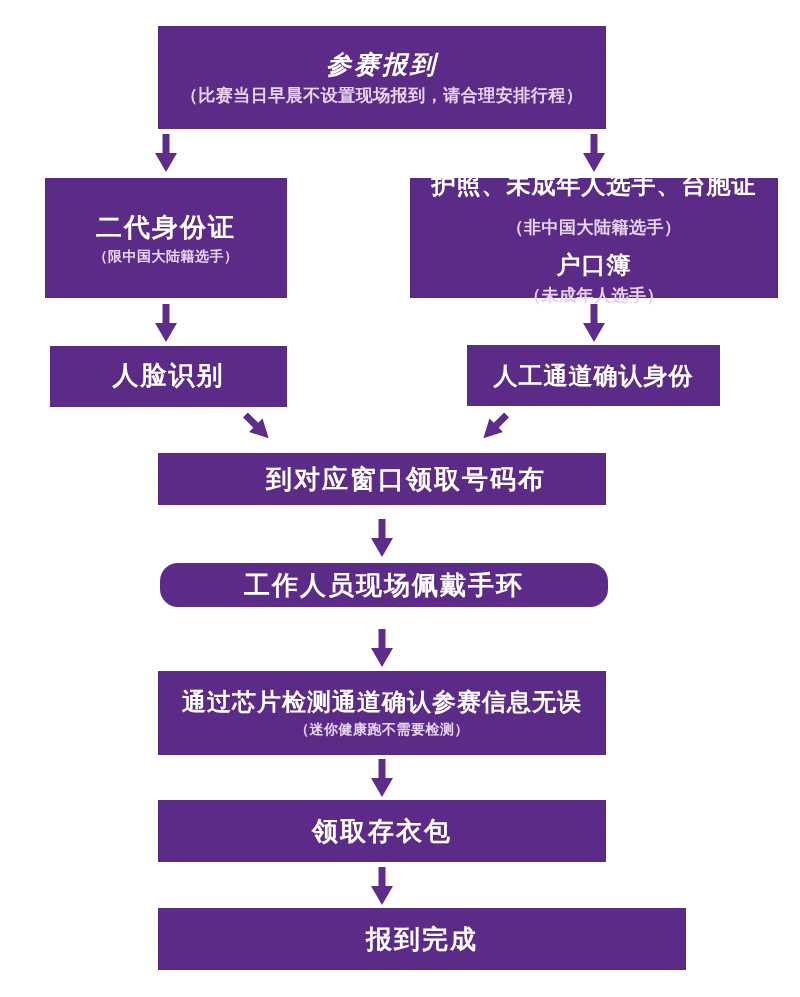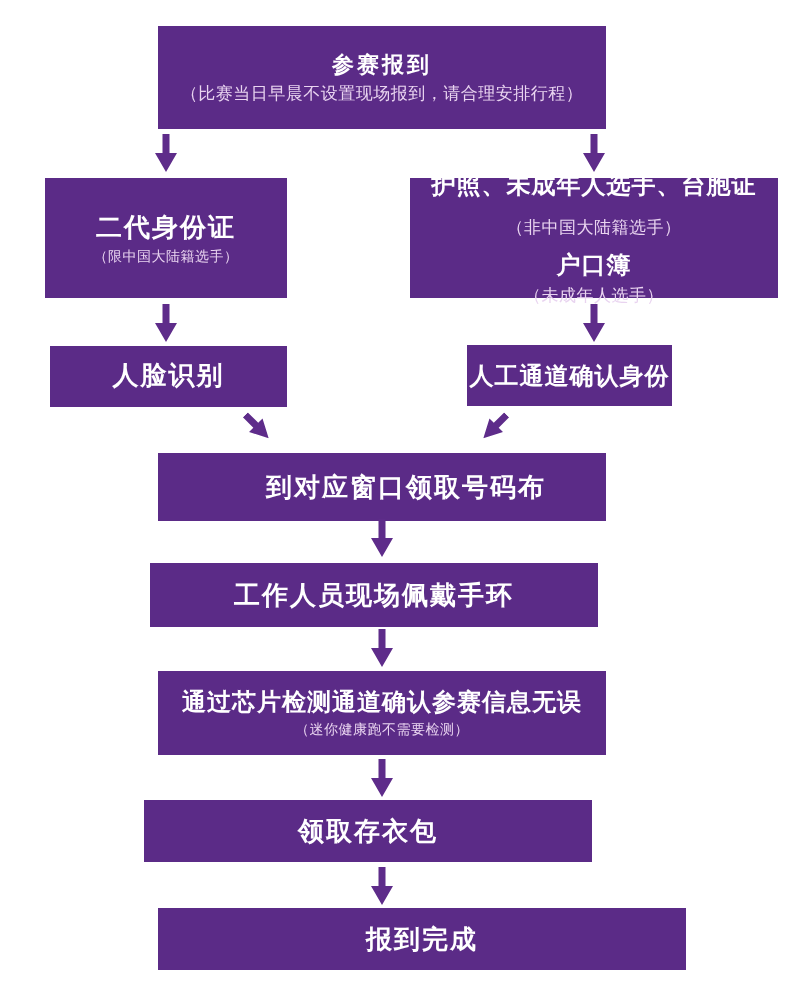--- a/index.html
+++ b/index.html
@@ -24,26 +24,26 @@
     background: var(--box);
     color: var(--title);
     display: flex;
     flex-direction: column;
     align-items: center;
     justify-content: center;
     text-align: center;
     line-height: 1.25;
   }
   .title   { font-weight: bold; color: var(--title); letter-spacing: 1px; }
-  .t34 { font-size: 22px; letter-spacing: 3px; }
+  .t34 { font-size: 25px; letter-spacing: 3px; font-style: italic; }
   .t26 { font-size: 26px; letter-spacing: 2px; }
   .t25 { font-size: 26px; letter-spacing: 2px; }
   .t24 { font-size: 24px; letter-spacing: 1px; }
   .subtitle {
-    font-weight: normal;
+    font-weight: bold;
     color: var(--subtitle);
     font-size: 17px;
     margin-top: 4px;
     letter-spacing: 0.5px;
     text-align: right;
   }
   .subtitle.s18 { font-size: 14px; }
   .arrow { position: absolute; }
   .arrow svg { display: block; }
   .arrow-fill { fill: var(--arrow); }
@@ -91,67 +91,67 @@
   <div class="arrow" style="left:583px; top:304px;">
     <svg width="22" height="38" viewBox="0 0 22 38">
         <path class="arrow-fill" d="M7.5 0 h7 v19 h7.5 L11 38 L0 19 h7.5 Z"></path>
       </svg>
   </div>
 
   <div class="box" style="left:50px; top:346px; width:237px; height:61px;font-family:Liberation Serif, serif;">
     <div class="title t26">人脸识别</div>
   </div>
 
-  <div class="box" style="left:467px; top:345px; width:205px; height:61px;">
+  <div class="box" style="left:467px; top:345px; width:253px; height:61px;">
     <div class="title t24">人工通道确认身份</div>
   </div>
 
   <div class="arrow diag-dr" style="left:247px; top:410px;">
     <svg width="20" height="33" viewBox="0 0 22 38">
         <path class="arrow-fill" d="M7 0 h8 v17 h7 L11 38 L0 17 h7 Z"></path>
       </svg>
   </div>
   <div class="arrow diag-dl" style="left:485px; top:410px;">
     <svg width="20" height="33" viewBox="0 0 22 38">
         <path class="arrow-fill" d="M7 0 h8 v17 h7 L11 38 L0 17 h7 Z"></path>
       </svg>
   </div>
 
-  <div class="box" style="left:158px; top:453px; width:448px; height:68px;padding-left:48px;">
+  <div class="box" style="left:158px; top:453px; width:448px; height:52px;padding-left:48px;">
     <div class="title t25">到对应窗口领取号码布</div>
   </div>
 
   <div class="arrow" style="left:371px; top:519px;">
     <svg width="22" height="38" viewBox="0 0 22 38">
         <path class="arrow-fill" d="M7.5 0 h7 v19 h7.5 L11 38 L0 19 h7.5 Z"></path>
       </svg>
   </div>
 
-  <div class="box" style="left:150px; top:563px; width:448px; height:64px;">
+  <div class="box" style="left:160px; top:563px; width:448px; height:44px;border-radius:18px;">
     <div class="title t25">工作人员现场佩戴手环</div>
   </div>
 
   <div class="arrow" style="left:371px; top:629px;">
     <svg width="22" height="38" viewBox="0 0 22 38">
         <path class="arrow-fill" d="M7.5 0 h7 v19 h7.5 L11 38 L0 19 h7.5 Z"></path>
       </svg>
   </div>
 
   <div class="box" style="left:158px; top:671px; width:448px; height:84px;">
     <div class="title t24">通过芯片检测通道确认参赛信息无误</div>
     <div class="subtitle s18">（迷你健康跑不需要检测）</div>
   </div>
 
   <div class="arrow" style="left:371px; top:759px;">
     <svg width="22" height="38" viewBox="0 0 22 38">
         <path class="arrow-fill" d="M7.5 0 h7 v19 h7.5 L11 38 L0 19 h7.5 Z"></path>
       </svg>
   </div>
 
-  <div class="box" style="left:144px; top:800px; width:448px; height:62px;">
+  <div class="box" style="left:158px; top:800px; width:448px; height:62px;">
     <div class="title t26">领取存衣包</div>
   </div>
 
   <div class="arrow" style="left:371px; top:867px;">
     <svg width="22" height="38" viewBox="0 0 22 38">
         <path class="arrow-fill" d="M7.5 0 h7 v19 h7.5 L11 38 L0 19 h7.5 Z"></path>
       </svg>
   </div>
 
   <div class="box" style="left:158px; top:908px; width:528px; height:62px;">

